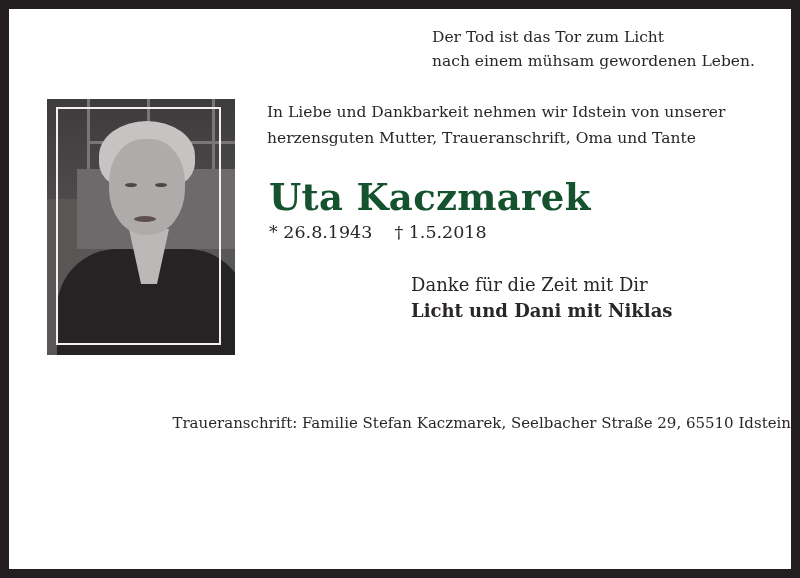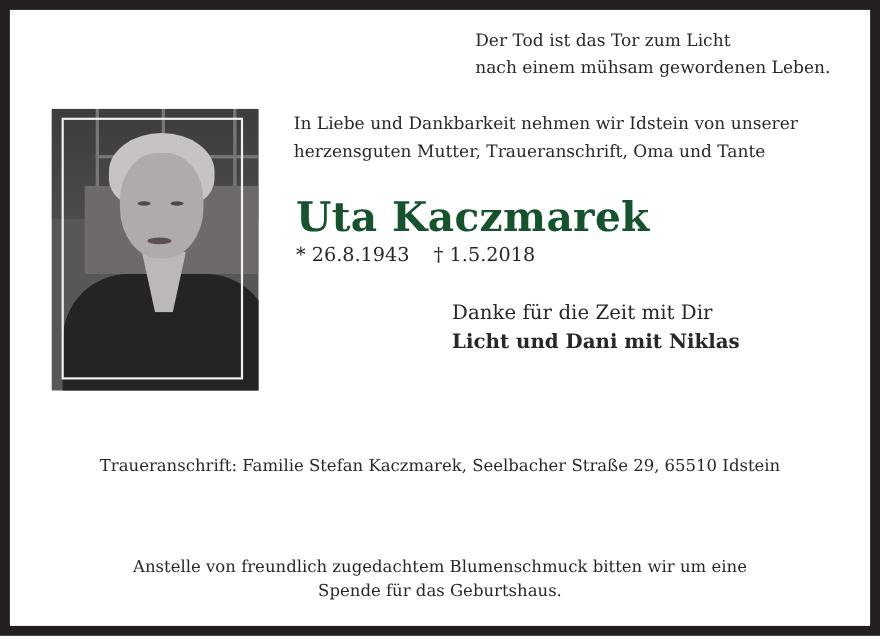--- a/index.html
+++ b/index.html
@@ -31,21 +31,21 @@
   .photo .eye { position: absolute; width: 12px; height: 4px; background: #4c4849; border-radius: 50%; top: 84px; }
   .photo .mouth { position: absolute; left: 87px; top: 117px; width: 22px; height: 6px; background: #5d4f50; border-radius: 50%; }
   .photo .frame { position: absolute; left: 9px; top: 8px; width: 165px; height: 238px;
     border: 2px solid #f2f0f0; box-sizing: border-box; }
   .intro { left: 258px; top: 90px; font-size: 15.5px; line-height: 26px; }
   .name { left: 260px; top: 166px; font-size: 37px; font-weight: bold; letter-spacing: 0.3px; color: #14532d; }
   .dates { left: 260px; top: 213px; font-size: 17.5px; }
   .dates .sep { display: inline-block; width: 22px; }
   .thanks { left: 389px; top: 263px; font-size: 18px; line-height: 26px; margin-left: 13px; }
   .thanks .b { font-weight: bold; }
-  .center { position: absolute; left: 0; width: 782px; text-align: center; font-size: 15px; }
+  .center { position: absolute; left: 0; width: 782px; text-align: right; font-size: 15px; }
   .address { top: 405px; }
   .ceremony { top: 442px; line-height: 22px; }
   .donation { top: 495px; line-height: 22px; }
 </style>
 </head>
 <body>
 
 <div class="card">
 
   <div class="abs motto">
@@ -82,18 +82,14 @@
   </div>
 
   <div class="abs thanks">
     <div>Danke für die Zeit mit Dir</div>
     <div class="b">Licht und Dani mit Niklas</div>
   </div>
 
   <div class="center address">Traueranschrift: Familie Stefan Kaczmarek, Seelbacher Straße 29, 65510 Idstein</div>
 
 
-  <div class="center donation">
-    <div>Anstelle von freundlich zugedachtem Blumenschmuck bitten wir um eine</div>
-    <div>Spende für das Geburtshaus.</div>
-  </div>
 
 </div>
 
 </body></html>

